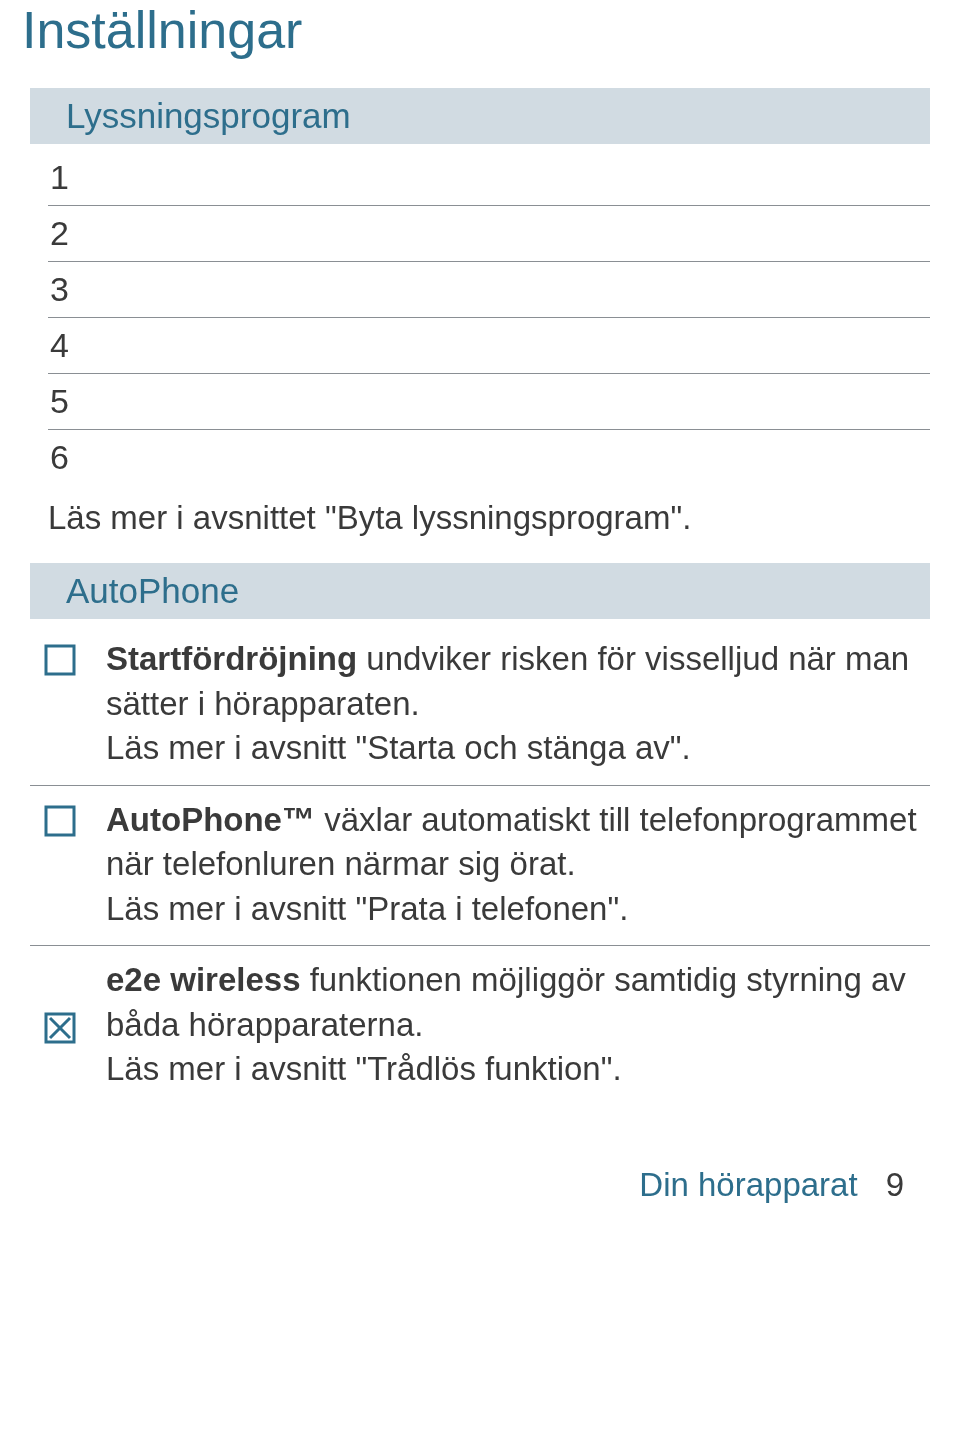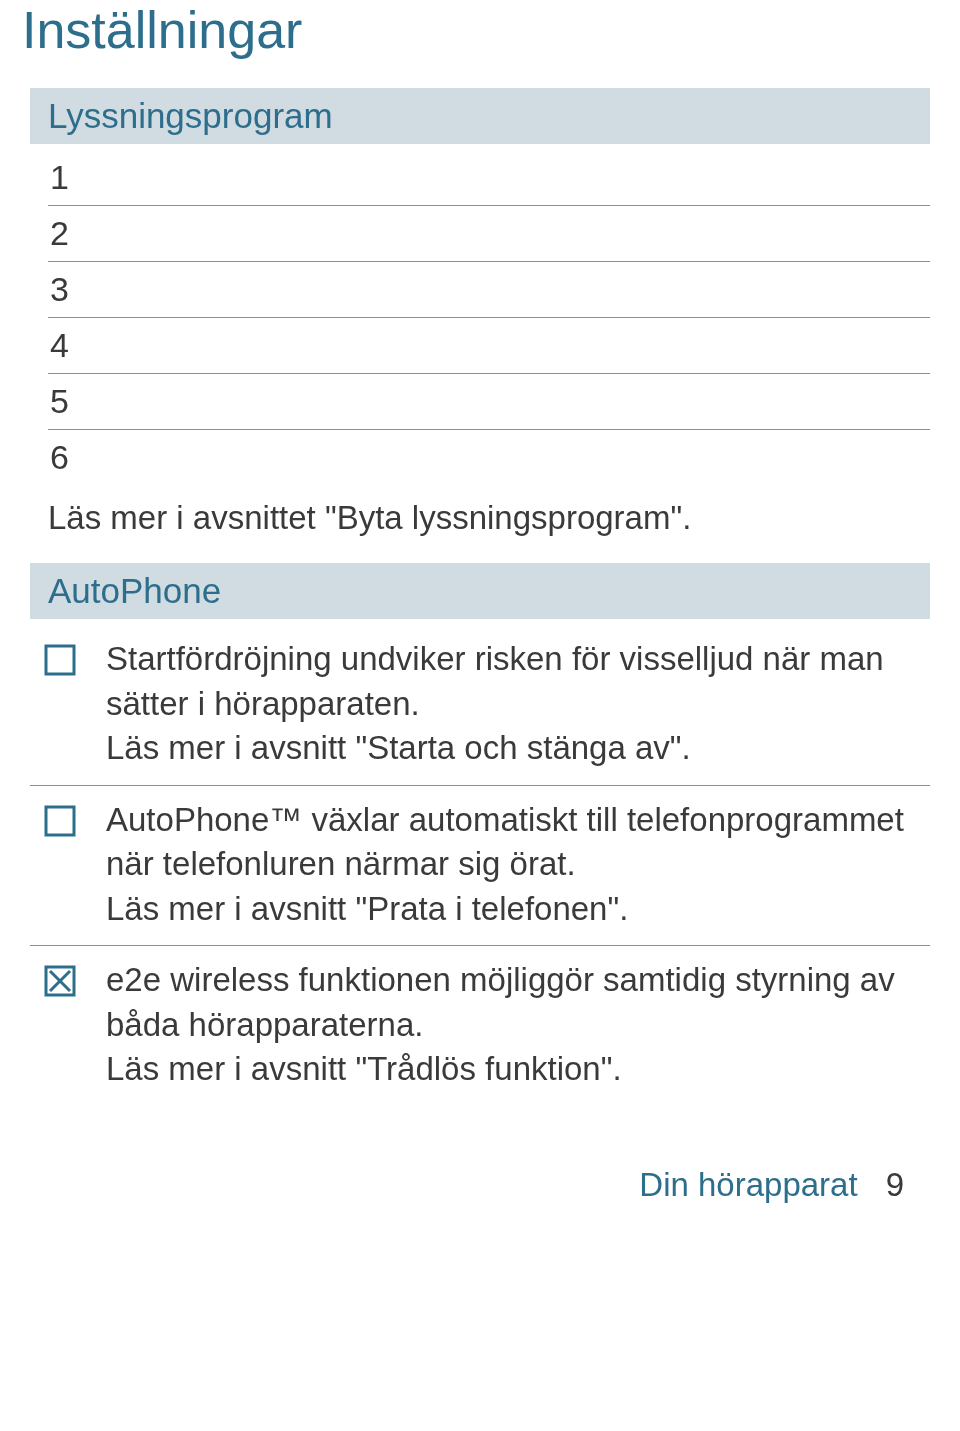--- a/index.html
+++ b/index.html
@@ -19,21 +19,21 @@
     font-size: 52px;
     font-weight: 400;
     margin-bottom: 28px;
     margin-left: -8px;
   }
   .section-header {
     background: #d1dbe2;
     color: #2d6e8c;
     font-size: 35px;
     font-weight: 300;
-    padding: 8px 18px;
+    padding: 8px 36px;
     margin-bottom: 6px;
   }
   .prog-list {
     padding: 0 0 6px 18px;
   }
   .prog-list .row {
     font-size: 34px;
     color: #3a3a3a;
     padding: 8px 0 8px 2px;
     border-bottom: 1px solid #8a8f94;
@@ -48,38 +48,38 @@
   }
   .features {
     padding: 0;
   }
   .feature-row {
     display: flex;
     align-items: flex-start;
     border-bottom: 1px solid #8a8f94;
     padding: 12px 4px 14px 6px;
   }
-  .feature-row:last-child { border-bottom: none; }
+  .feature-row:last-child { border-bottom: none; align-items: center; }
   .chk {
     flex: 0 0 48px;
     display: flex;
     justify-content: center;
     align-items: flex-start;
     padding-top: 6px;
   }
   .chk svg { display: block; }
   .feature-text {
     flex: 1;
     font-size: 33px;
     line-height: 1.35;
     color: #3a3a3a;
     padding-left: 22px;
     font-weight: 300;
   }
-  .feature-text .b { font-weight: 400; }
+  .feature-text .b { font-weight: 700; }
   .footer {
     display: flex;
     justify-content: flex-end;
     align-items: baseline;
     gap: 28px;
     padding: 60px 26px 0 0;
   }
   .footer-label {
     color: #2d6e8c;
     font-size: 33px;

